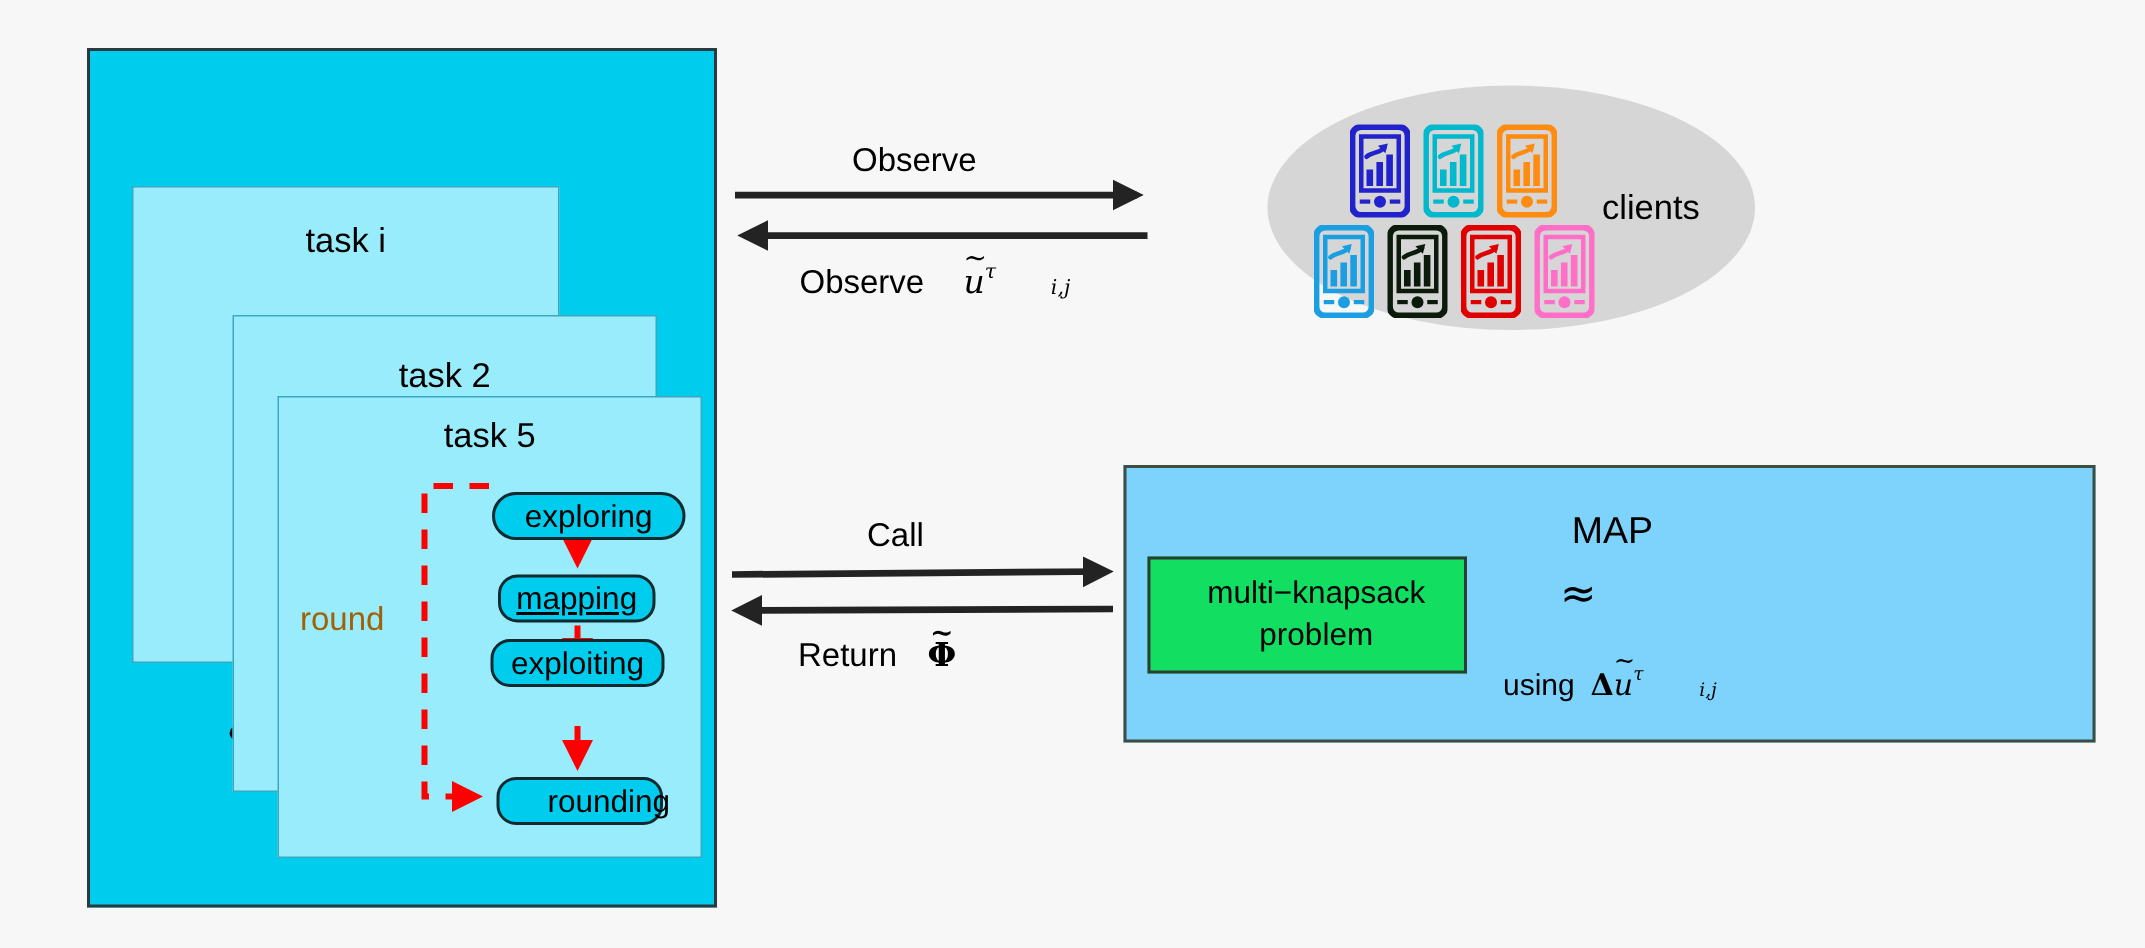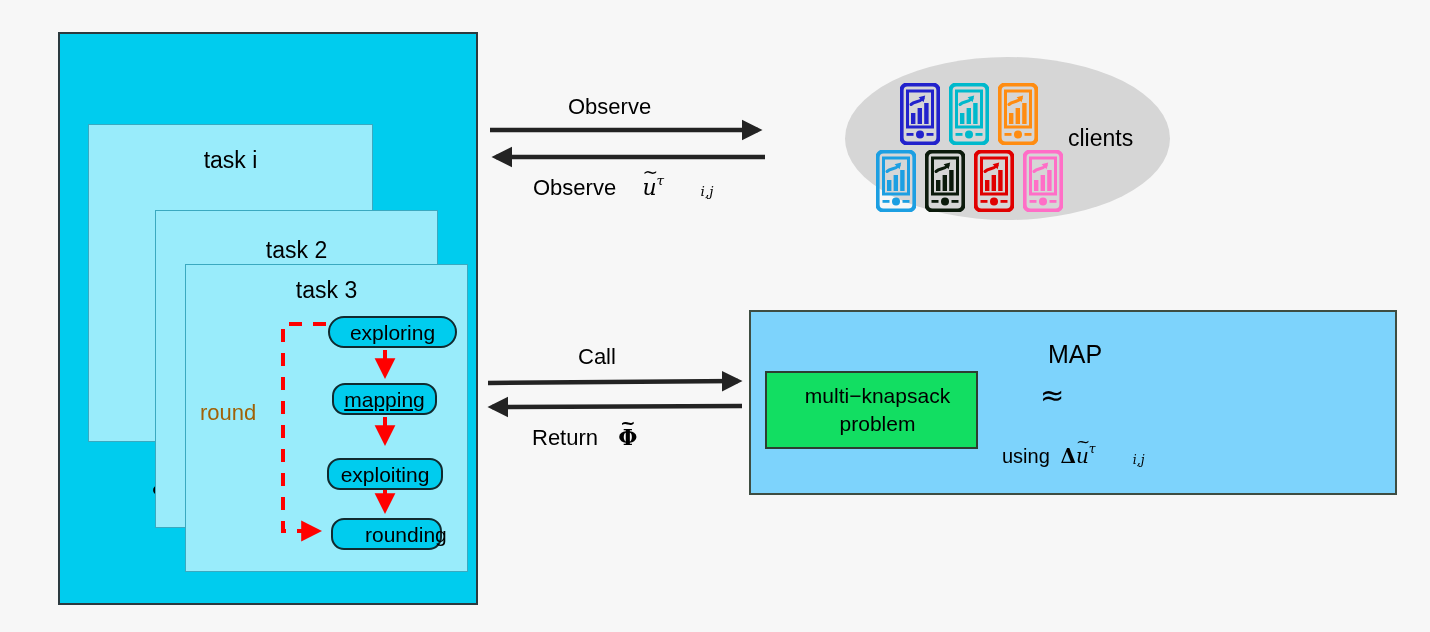--- a/index.html
+++ b/index.html
@@ -76,23 +76,23 @@
     border: 2px solid #102a2f;
     border-radius: 13px;
     height: 32px;
     line-height: 29px;
     text-align: center;
     font-size: 21px;
     box-sizing: border-box;
     padding: 0 10px;
     white-space: nowrap;
   }
-  #pill-exploring  { left: 328px; top: 316px; width: 129px; border-radius: 16px; }
+  #pill-exploring  { left: 328px; top: 328px; width: 129px; border-radius: 16px; }
   #pill-mapping    { left: 332px; top: 383px; width: 105px; text-decoration: underline; }
-  #pill-exploiting { left: 327px; top: 458px; width: 116px; }
+  #pill-exploiting { left: 327px; top: 426px; width: 116px; }
   #pill-rounding   { left: 331px; top: 518px; width: 111px; padding-left: 32px; }
 
   #round-label {
     position: absolute;
     left: 200px; top: 400px;
     color: #a16207;
     font-size: 22px;
   }
 
   
@@ -205,21 +205,21 @@
     <div id="mtc-ellipsis">• • •</div>
   </div>
 
   <div class="abs task-card" id="task-i">
     <div class="task-label" id="task-i-lb">task i</div>
   </div>
   <div class="abs task-card" id="task-2">
     <div class="task-label" id="task-2-lb">task 2</div>
   </div>
   <div class="abs task-card" id="task-1">
-    <div class="task-label" id="task-1-lb">task 3</div>
+    <div class="task-label" id="task-1-lb">task 5</div>
   </div>
 
   <svg class="abs" style="left:0;top:0;width:1430px;height:632px;pointer-events:none;">
     <defs>
       <marker id="red-arrow" markerWidth="6" markerHeight="6" refX="4.2" refY="3" orient="auto" markerUnits="strokeWidth">
         <path d="M0,0.4 L5.2,3 L0,5.6 z" fill="#ff0000"></path>
       </marker>
       <marker id="blk-arrow" markerWidth="5" markerHeight="5" refX="3.6" refY="2.5" orient="auto" markerUnits="strokeWidth">
         <path d="M0,0.2 L4.6,2.5 L0,4.8 z" fill="#232323"></path>
       </marker>

